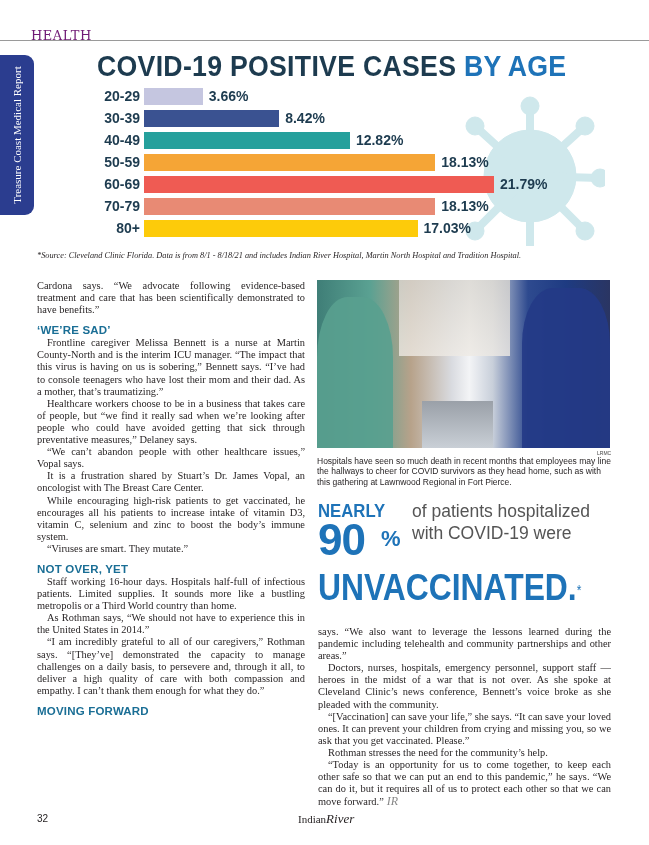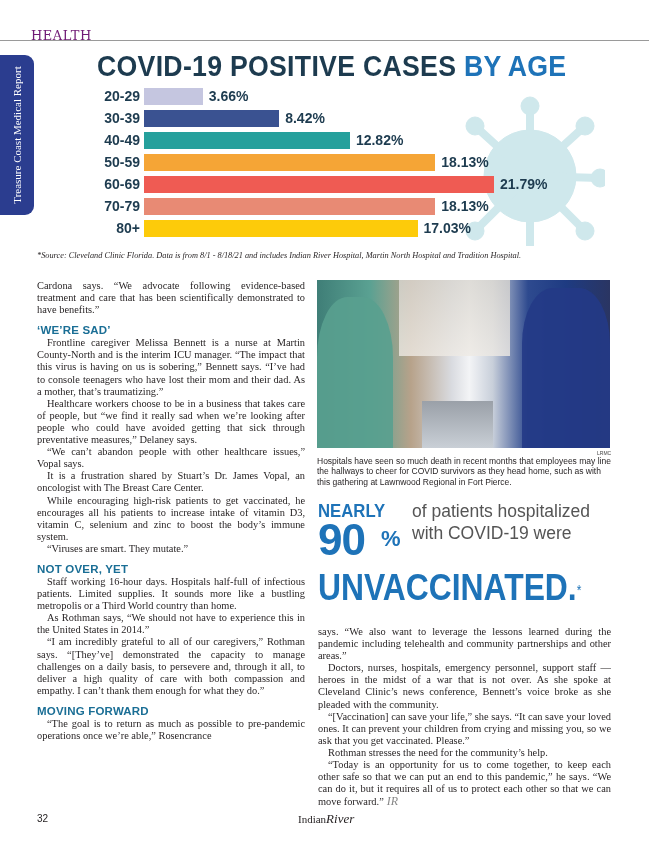--- a/index.html
+++ b/index.html
@@ -121,21 +121,20 @@
     <p>Healthcare workers choose to be in a business that takes care of people, but “we find it really sad when we’re looking after people who could have avoided getting that sick through preventative measures,” Delaney says.</p>
     <p>“We can’t abandon people with other healthcare issues,” Vopal says.</p>
     <p>It is a frustration shared by Stuart’s Dr. James Vopal, an oncologist with The Breast Care Center.</p>
     <p>While encouraging high-risk patients to get vaccinated, he encourages all his patients to increase intake of vitamin D3, vitamin C, selenium and zinc to boost the body’s immune system.</p>
     <p>“Viruses are smart. They mutate.”</p>
     <h3>NOT OVER, YET</h3>
     <p>Staff working 16-hour days. Hospitals half-full of infectious patients. Limited supplies. It sounds more like a bustling metropolis or a Third World country than home.</p>
     <p>As Rothman says, “We should not have to experience this in the United States in 2014.”</p>
     <p>“I am incredibly grateful to all of our caregivers,” Rothman says. “[They’ve] demonstrated the capacity to manage challenges on a daily basis, to persevere and, through it all, to deliver a high quality of care with both compassion and empathy. I can’t thank them enough for what they do.”</p>
     <h3>MOVING FORWARD</h3>
-    <p>“The goal is to return as much as possible to pre-pandemic operations once we’re able,” Rosencrance</p>
   </div>
 
 <div class="photo">
   <div class="ceil"></div>
     <div class="floor"></div>
     <div class="figL"></div>
     <div class="figR"></div>
 </div>
 <div class="photo-credit">LRMC</div>
 <div class="caption">Hospitals have seen so much death in recent months that employees may line the hallways to cheer for COVID survivors as they head home, such as with this gathering at Lawnwood Regional in Fort Pierce.</div>

